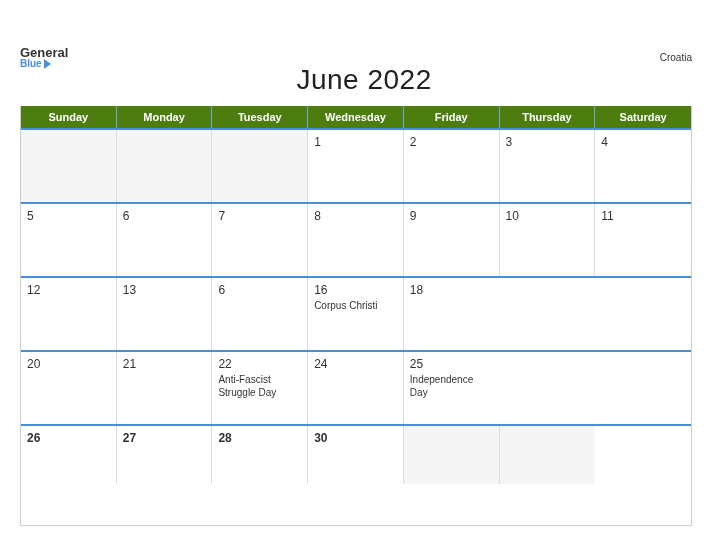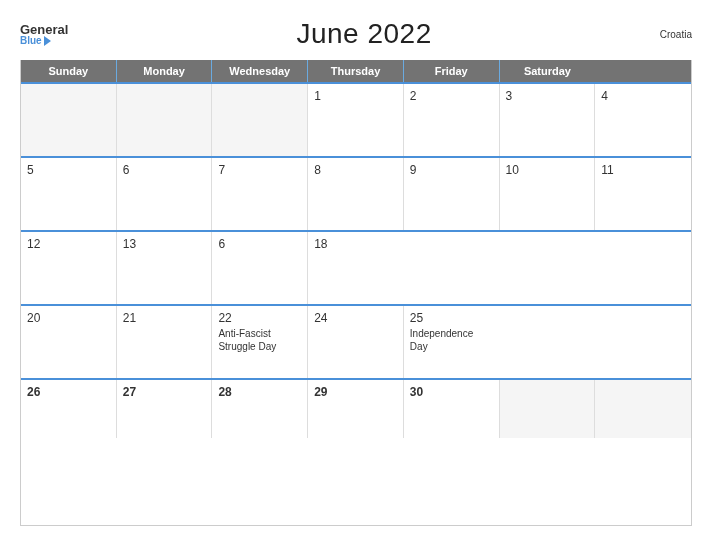--- a/index.html
+++ b/index.html
@@ -50,37 +50,38 @@
       border-left: 7px solid #4a90d9;
       border-top: 5px solid transparent;
       border-bottom: 5px solid transparent;
       margin-left: 2px;
     }
     .calendar-title {
       font-size: 28px;
       font-weight: normal;
       color: #222;
       letter-spacing: 0.5px;
+      margin-top: 46px;
     }
     .country-label {
       font-size: 10px;
       color: #333;
       font-weight: normal;
       text-align: right;
     }
     
     .calendar {
       flex: 1;
       border: 1px solid #ccc;
       border-top: none;
     }
     .cal-header-row {
       display: grid;
       grid-template-columns: repeat(7, 1fr);
-      background: #737373;
+      background: #4d7c0f;
     }
     .cal-header-cell {
       color: #fff;
       font-size: 11px;
       font-weight: bold;
       text-align: center;
       padding: 5px 4px;
       border-right: 1px solid #6aaae0;
     }
     .cal-header-cell:last-child {
@@ -143,23 +144,24 @@
       </span>
     </div>
     <div class="calendar-title">June 2022</div>
     <div class="country-label">Croatia</div>
   </div>
 
   <div class="calendar">
     <div class="cal-header-row">
       <div class="cal-header-cell">Sunday</div>
       <div class="cal-header-cell">Monday</div>
+      <div class="cal-header-cell">Tuesday</div>
       <div class="cal-header-cell">Wednesday</div>
+      <div class="cal-header-cell">Friday</div>
       <div class="cal-header-cell">Thursday</div>
-      <div class="cal-header-cell">Friday</div>
       <div class="cal-header-cell">Saturday</div>
     </div>
     <div class="cal-body">
 
       <div class="cal-row">
         <div class="cal-cell empty"></div>
         <div class="cal-cell empty"></div>
         <div class="cal-cell empty"></div>
         <div class="cal-cell">
             <span class="cal-day-num">1</span>
@@ -203,20 +205,24 @@
         <div class="cal-cell">
             <span class="cal-day-num">12</span>
           </div>
         <div class="cal-cell">
             <span class="cal-day-num">13</span>
           </div>
         <div class="cal-cell">
             <span class="cal-day-num">6</span>
           </div>
         <div class="cal-cell">
+          <span class="cal-day-num">16</span>
+          <span class="cal-event">Corpus Christi</span>
+        </div>
+        <div class="cal-cell">
             <span class="cal-day-num">18</span>
           </div>
       </div>
 
       <div class="cal-row">
         <div class="cal-cell">
             <span class="cal-day-num">20</span>
           </div>
         <div class="cal-cell">
             <span class="cal-day-num">21</span>
@@ -238,23 +244,20 @@
         <div class="cal-cell">
             <span class="cal-day-num">26</span>
           </div>
         <div class="cal-cell">
             <span class="cal-day-num">27</span>
           </div>
         <div class="cal-cell">
             <span class="cal-day-num">28</span>
           </div>
         <div class="cal-cell">
-            <span class="cal-day-num">29</span>
-          </div>
-        <div class="cal-cell">
             <span class="cal-day-num">30</span>
           </div>
         <div class="cal-cell empty"></div>
         <div class="cal-cell empty"></div>
       </div>
     </div>
   </div>
 </div>
 
 </body></html>

